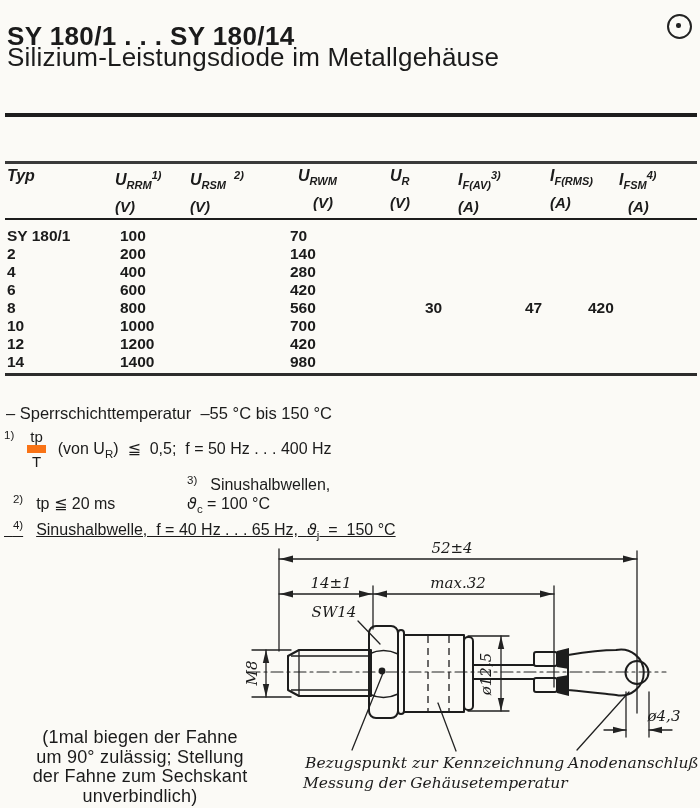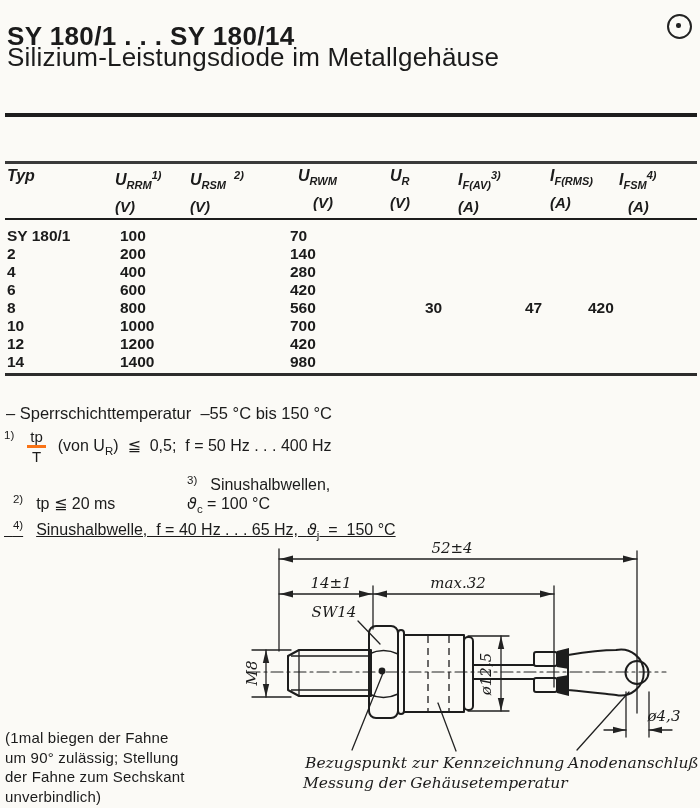--- a/index.html
+++ b/index.html
@@ -33,31 +33,31 @@
   .c.a1{left:418px;width:65px;}
   .c.a2{left:518px;width:62px;}
   .c.a3{left:581px;width:60px;}
   
   .note{position:absolute;font-size:16px;white-space:pre-wrap;}
   .nmark{font-size:11.5px;position:relative;top:-6px;}
   .sperr{left:6px;top:404px;font-size:16.5px;}
   .note1{left:4px;top:429px;display:flex;align-items:center;}
   .note1 .nmark{align-self:flex-start;top:0;}
   .frac{display:inline-block;text-align:center;font-size:15px;line-height:15px;margin-left:13px;}
-  .frac .num{display:block;border-bottom:3px solid #f97316;padding:0 3px 1px;}
+  .frac .num{display:block;border-bottom:8px solid #f97316;padding:0 3px 1px;}
   .frac .den{display:block;padding-top:1px;}
   .n1rest{margin-left:12px;}
   .note sub{font-size:11.5px;vertical-align:-4px;}
   .note23{left:4px;top:476px;}
   .n3{position:absolute;left:183px;top:0;white-space:pre-wrap;}
   .note4{left:4px;top:502px;text-decoration:underline;}
   .ntext{margin-left:13px;white-space:pre-wrap;}
   .theta{font-style:italic;font-family:"DejaVu Sans",sans-serif;}
   
-  .flagnote{left:5px;top:728px;width:270px;font-size:15px;line-height:19.5px;font-weight:500;white-space:pre-line;letter-spacing:.2px;}
+  .flagnote{left:5px;top:728px;width:270px;font-size:18px;line-height:19.5px;font-weight:500;white-space:pre-line;letter-spacing:.2px;text-align:center;}
   
   svg text{fill:#1b1b1b;stroke:none;font-family:"DejaVu Serif","Liberation Serif",serif;font-style:italic;}
   .dimtxt{font-size:15px;}
   .lbltxt{font-size:15.5px;}
 </style>
 </head>
 <body>
 
 <div class="abs title">SY 180/1 . . . SY 180/14</div>
 <div class="abs reg-mark"></div>

